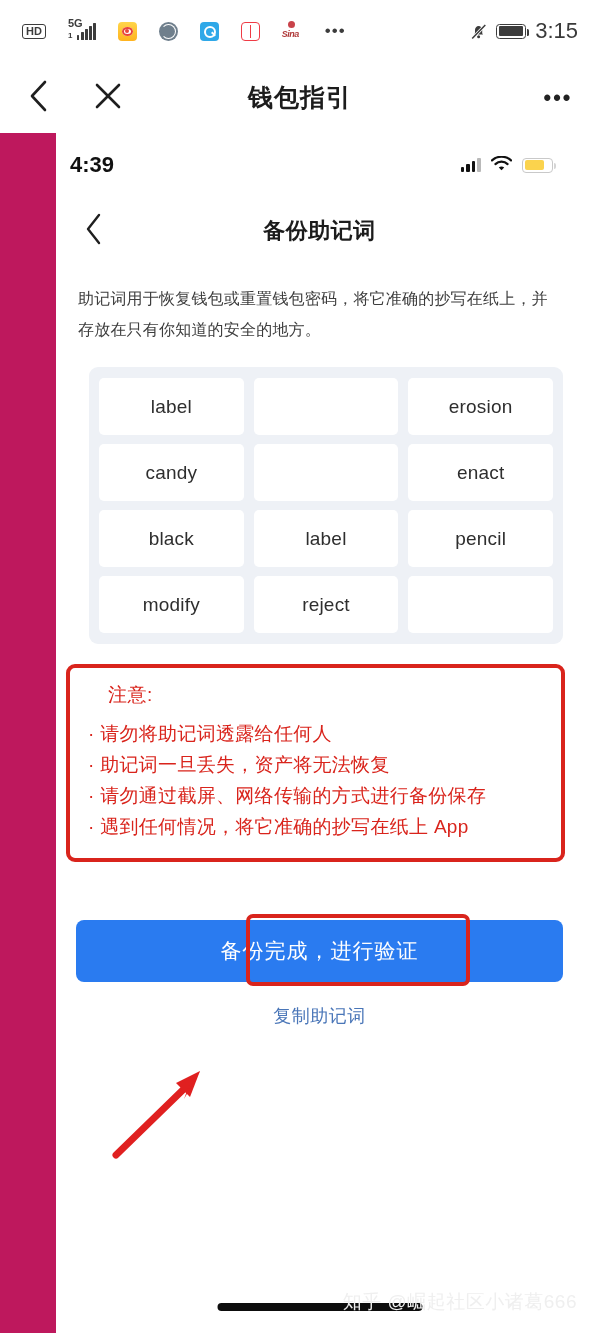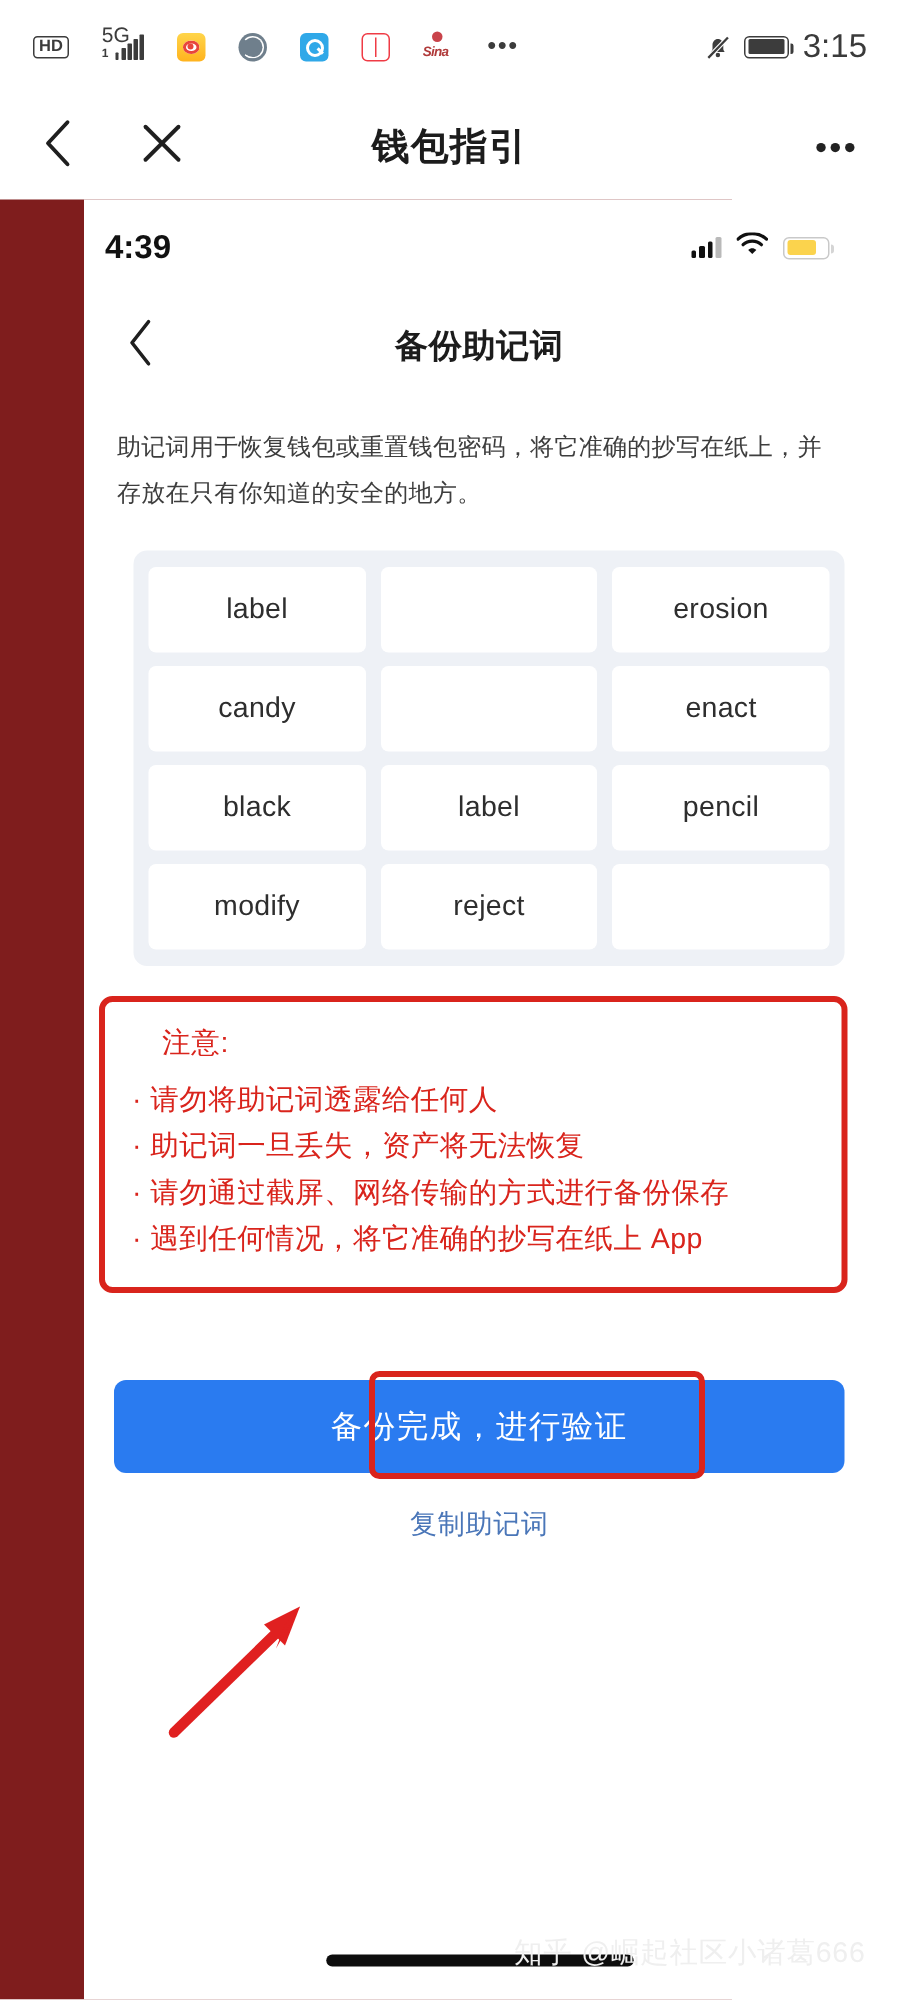--- a/index.html
+++ b/index.html
@@ -17,21 +17,21 @@
     display:flex; align-items:center; justify-content:space-between;
     padding:0 22px;
   }
   .sys-left { display:flex; align-items:center; gap:22px; }
   .hd-badge {
     border:1.6px solid #3c3c3c; border-radius:3px;
     font-size:11px; font-weight:700; color:#3c3c3c;
     padding:0px 3px; line-height:13px; letter-spacing:0px;
   }
   .sig-wrap { position:relative; display:flex; align-items:flex-end; gap:1.5px; height:18px; }
-  .sig-5g { position:absolute; left:0px; top:-3px; font-size:14px; font-weight:400; color:#3c3c3c; line-height:9px; }
+  .sig-5g { position:absolute; left:0px; top:-3px; font-size:11px; font-weight:700; color:#3c3c3c; line-height:9px; }
   .sig-1 { position:absolute; left:0px; bottom:0px; font-size:8px; font-weight:700; color:#3c3c3c; line-height:8px;}
   .bars { display:flex; align-items:flex-end; gap:1.5px; margin-left:9px; }
   .bars i { display:block; width:2.6px; background:#3c3c3c; border-radius:0.5px; }
   .bars i:nth-child(1){height:5px}.bars i:nth-child(2){height:8px}
   .bars i:nth-child(3){height:11px}.bars i:nth-child(4){height:14px}.bars i:nth-child(5){height:17px}
 
   .appic { width:19px; height:19px; border-radius:4px; display:block; position:relative; }
   .ic-weibo { background:linear-gradient(#ffd54a,#ffb31e); }
   .ic-weibo::after{content:"";position:absolute;left:4px;top:5px;width:11px;height:9px;border-radius:50%;
     background:#fff;box-shadow:inset 0 0 0 2px #e8453c;}
@@ -66,21 +66,21 @@
     font-size:25px; font-weight:700; color:#1c1c1c; letter-spacing:1px;
   }
   .nav-more {
     position:absolute; right:28px; top:50%; transform:translateY(-50%);
     font-size:23px; color:#222; letter-spacing:1.5px; line-height:12px;
   }
 
   
   .inner-shot {
     position:absolute; left:0; top:133px; width:488px; height:1200px;
-    background:#7f1d1d;
+    background:#be185d;
   }
   .inner-screen {
     position:absolute; left:56px; top:0px; width:527px; height:1200px;
     background:#ffffff; overflow:hidden;
   }
   .ios-status {
     position:relative; height:64px; display:flex; align-items:center;
     justify-content:space-between; padding:0 30px 0 14px;
   }
   .ios-time { font-size:22px; font-weight:700; color:#111; letter-spacing:0px; }

